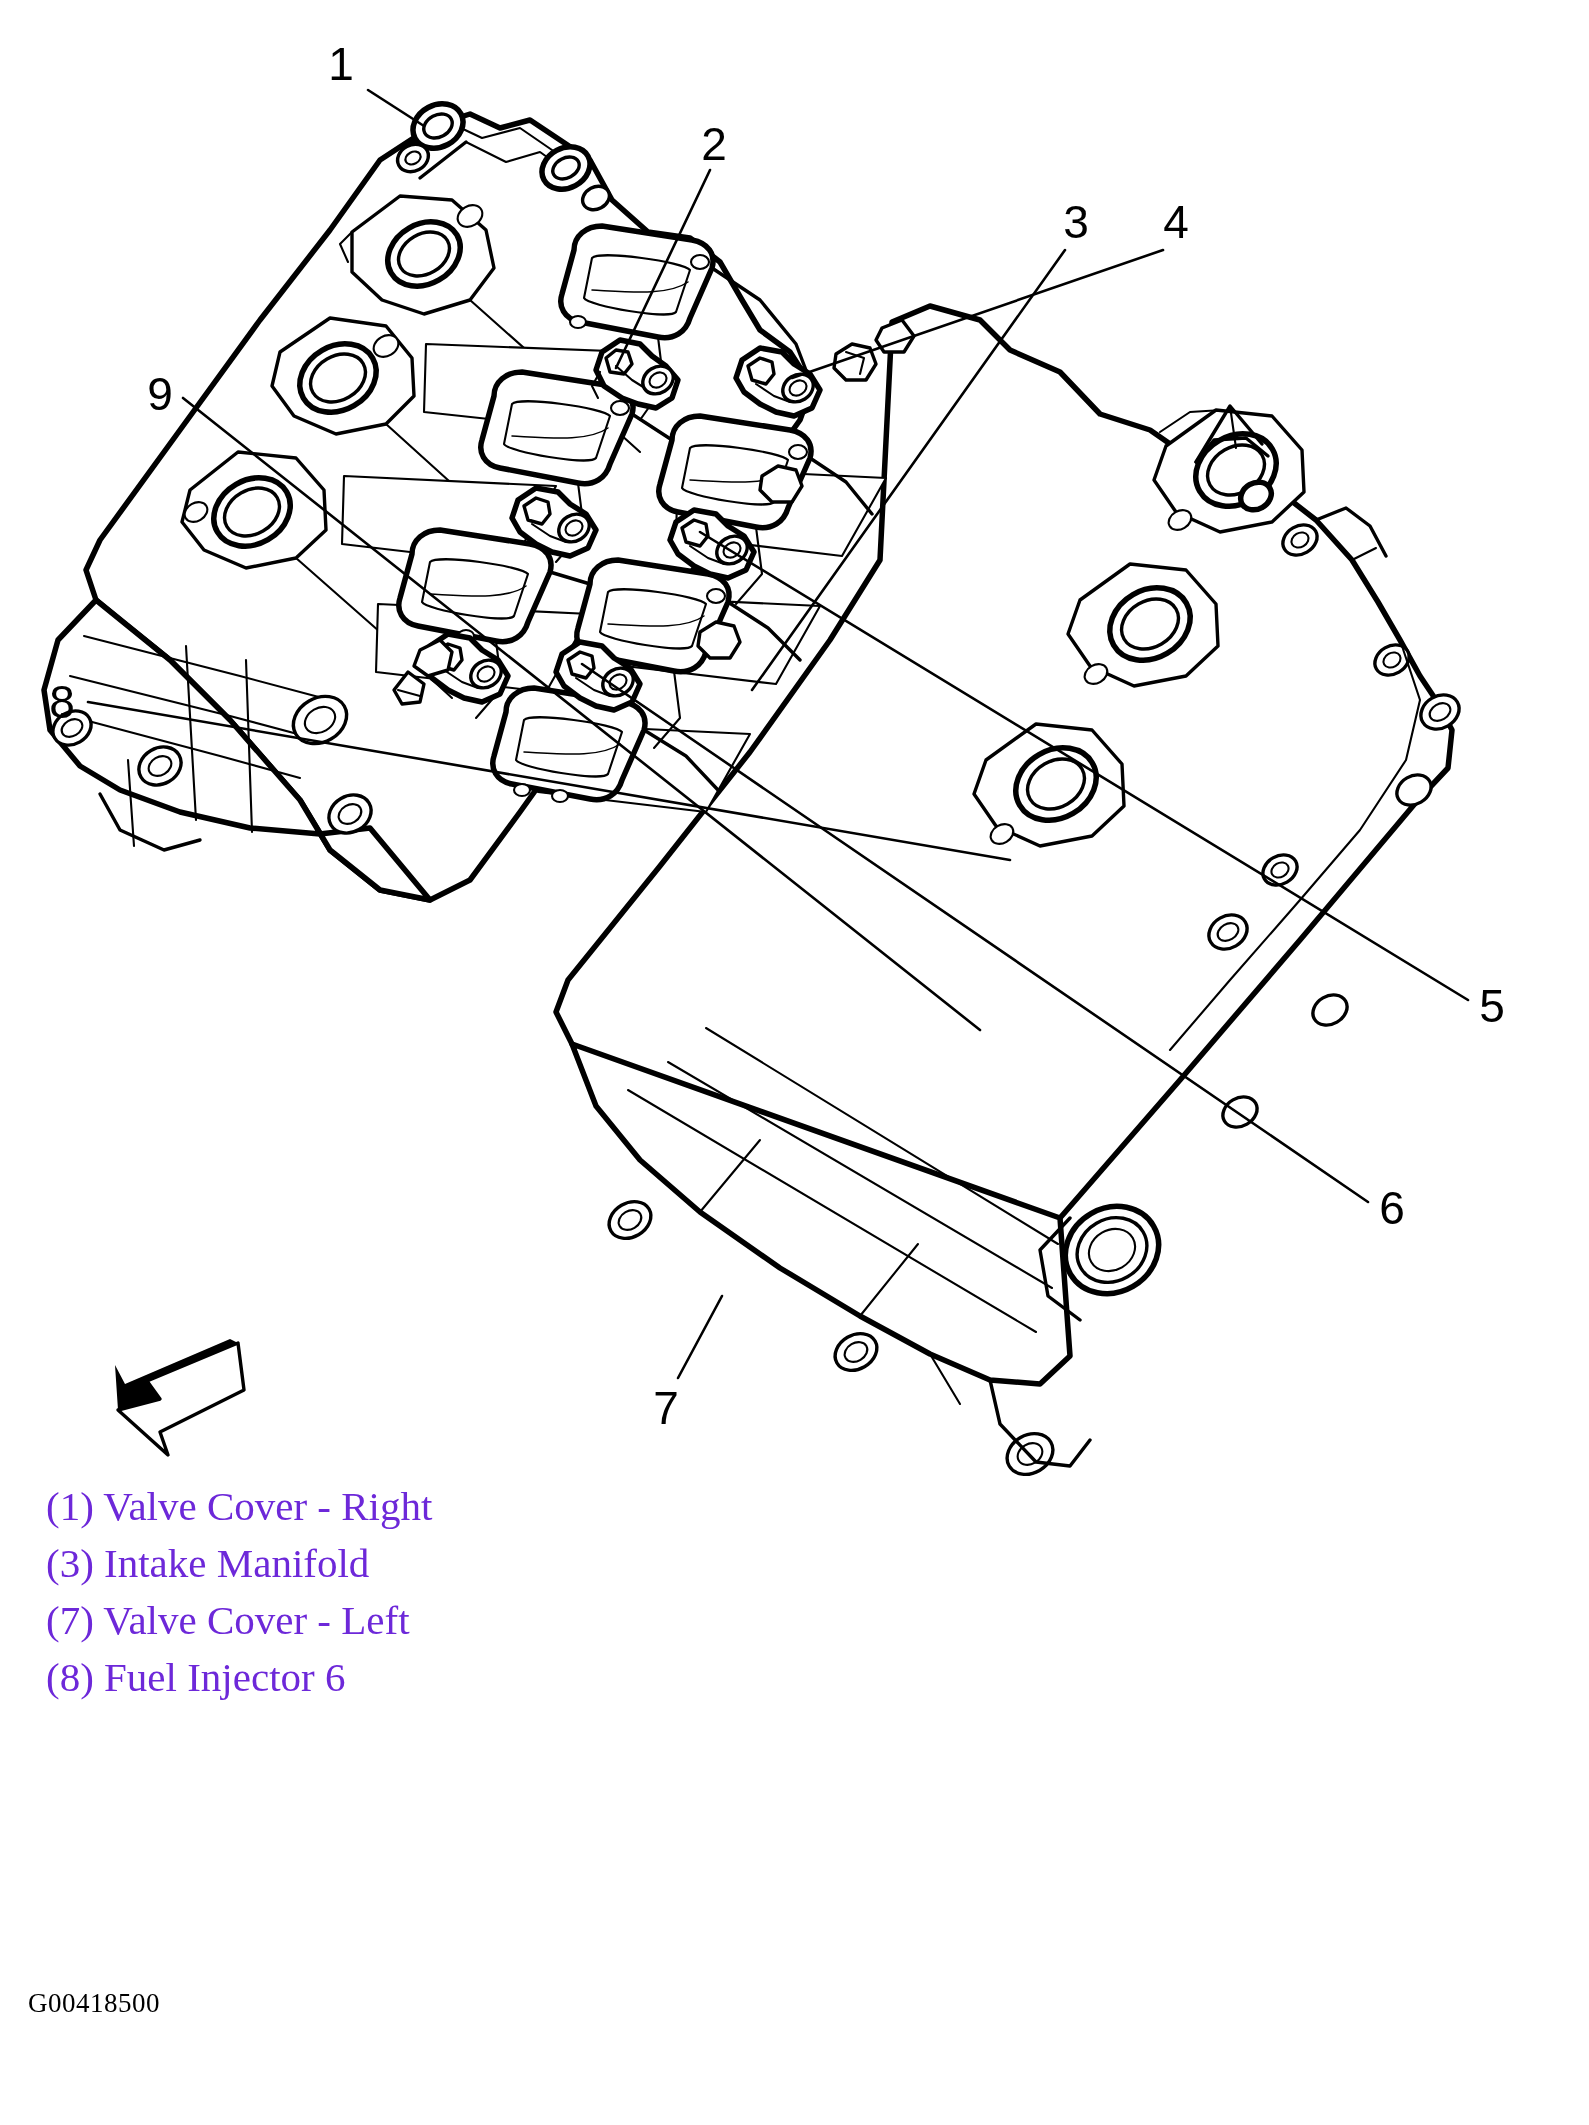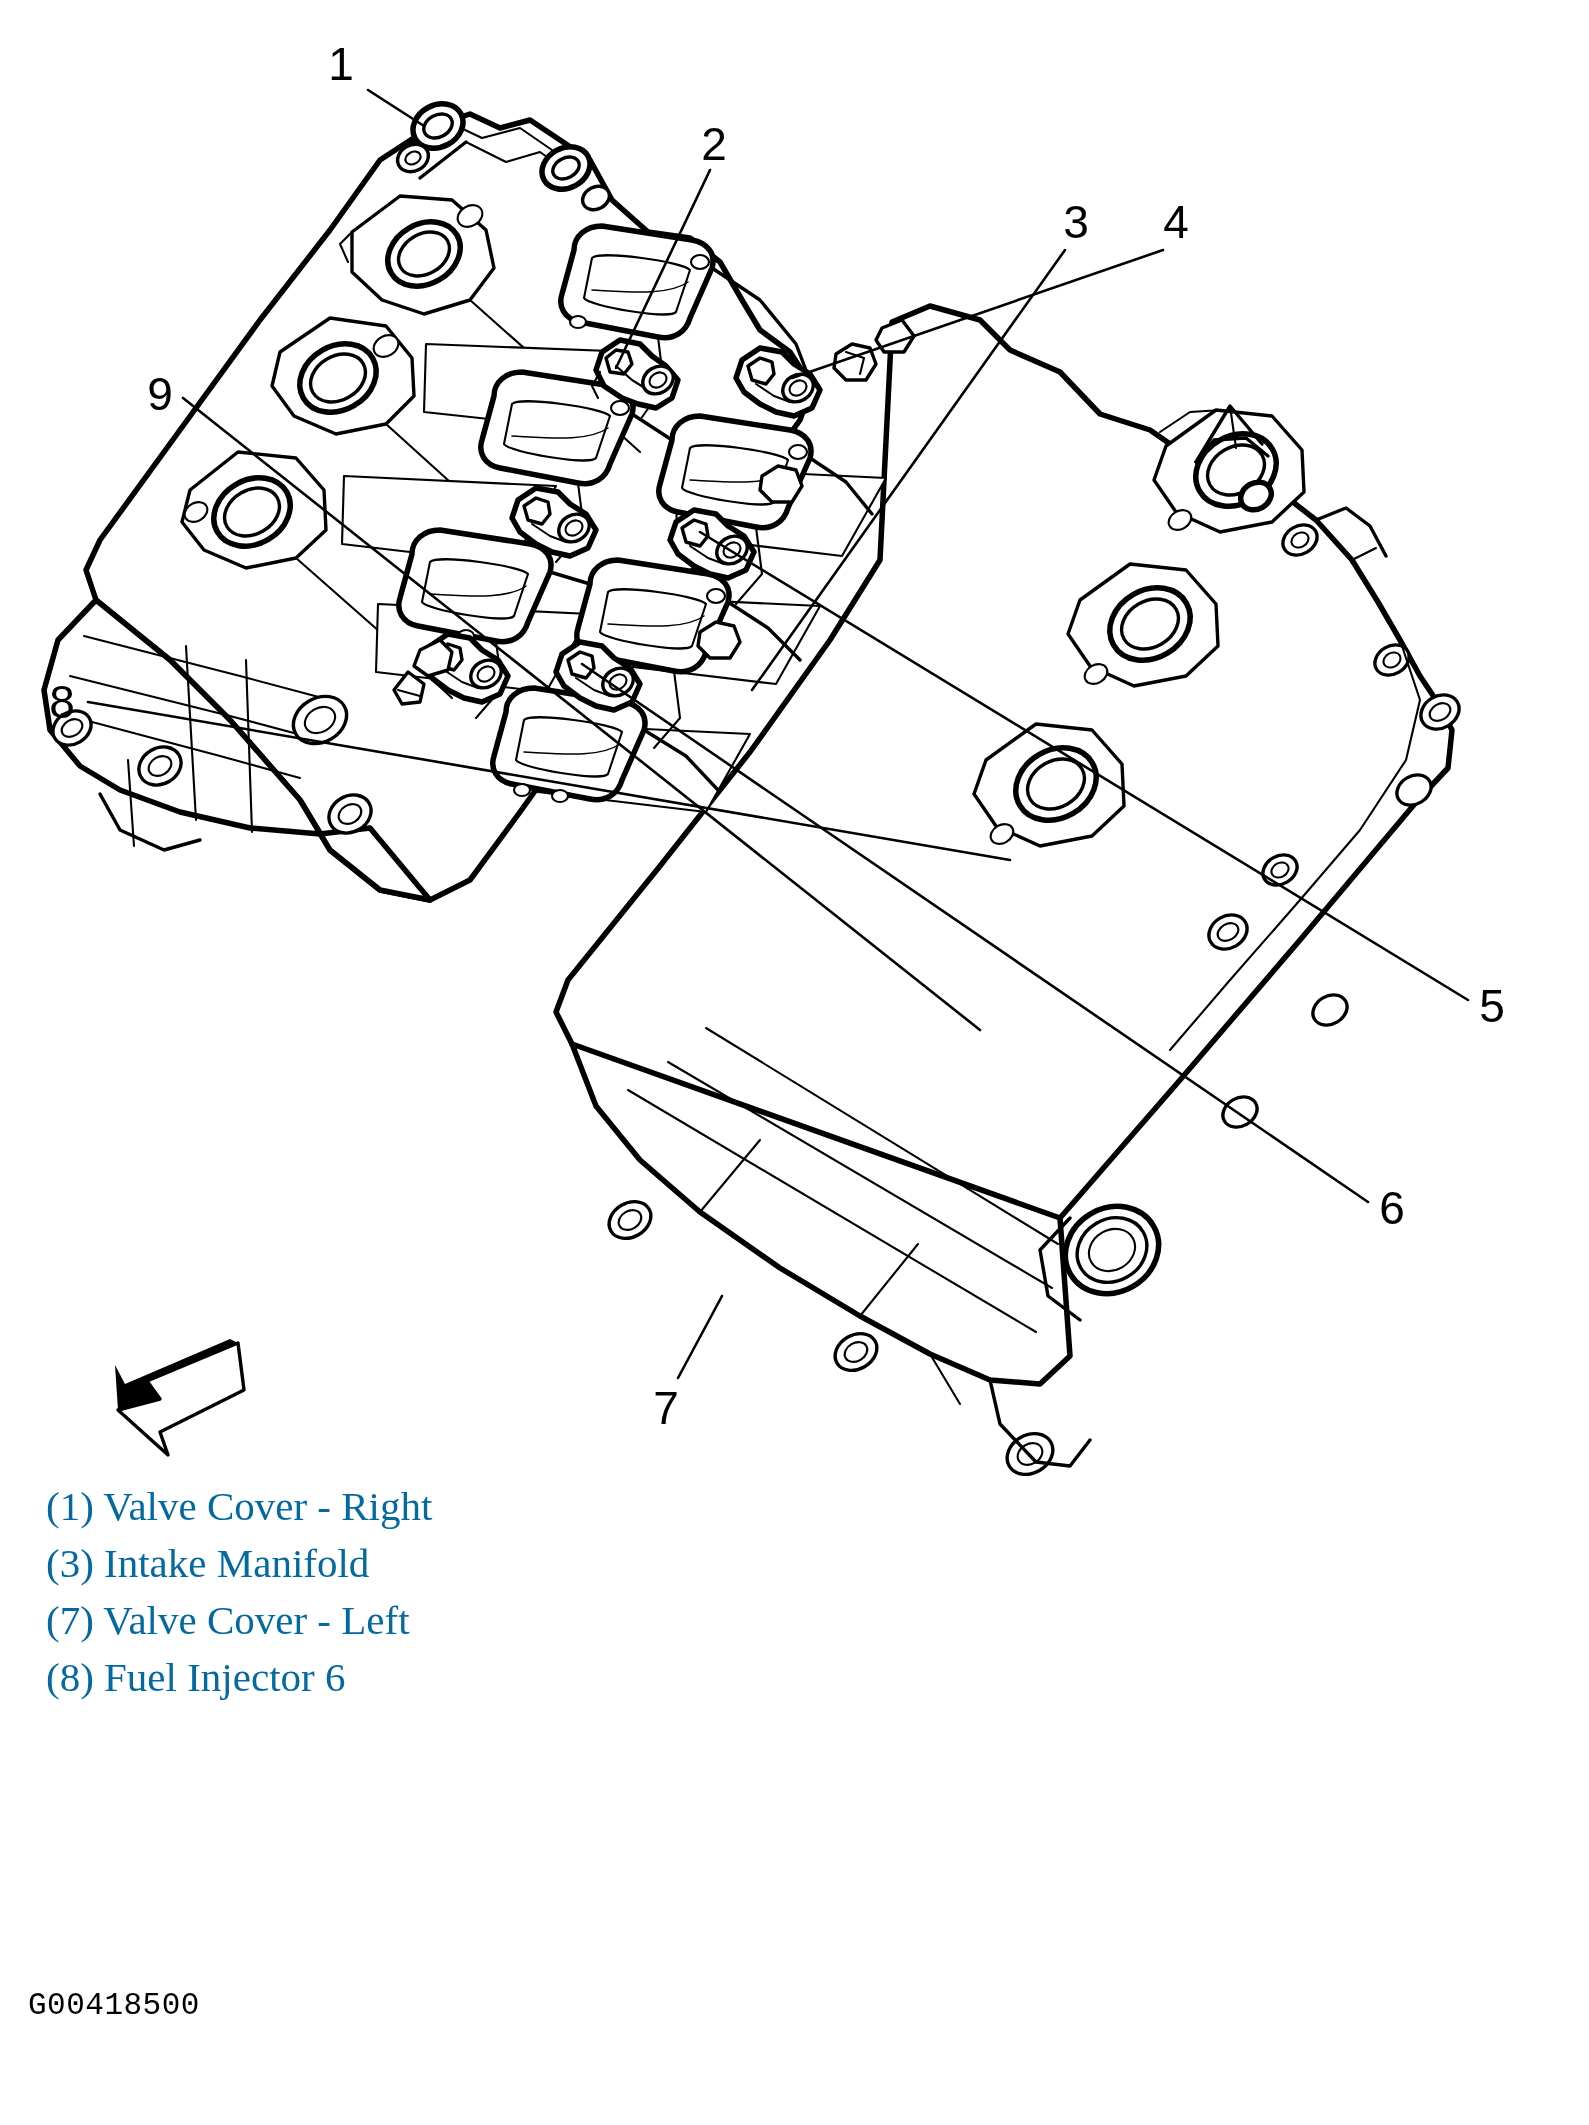--- a/index.html
+++ b/index.html
@@ -49,29 +49,29 @@
   #legend {
     position: absolute;
     left: 46px;
     top: 1478px;
     width: 900px;
   }
   .legend-item {
     font-family: "Liberation Serif", serif;
     font-size: 41px;
     line-height: 57px;
-    color: #0369a1;
+    color: #6d28d9;
     white-space: pre;
   }
   #figure-code {
     position: absolute;
     left: 28px;
     top: 1988px;
-    font-family: Liberation Mono, monospace;
-    font-size: 31px;
+    font-family: Liberation Serif, serif;
+    font-size: 27px;
     color: #000000;
     letter-spacing: 0.5px;
   }
 </style>
 </head>
 <body>
 
 <div id="page">
 
   <svg id="figure-svg" viewBox="0 0 1589 2125" xmlns="http://www.w3.org/2000/svg">

